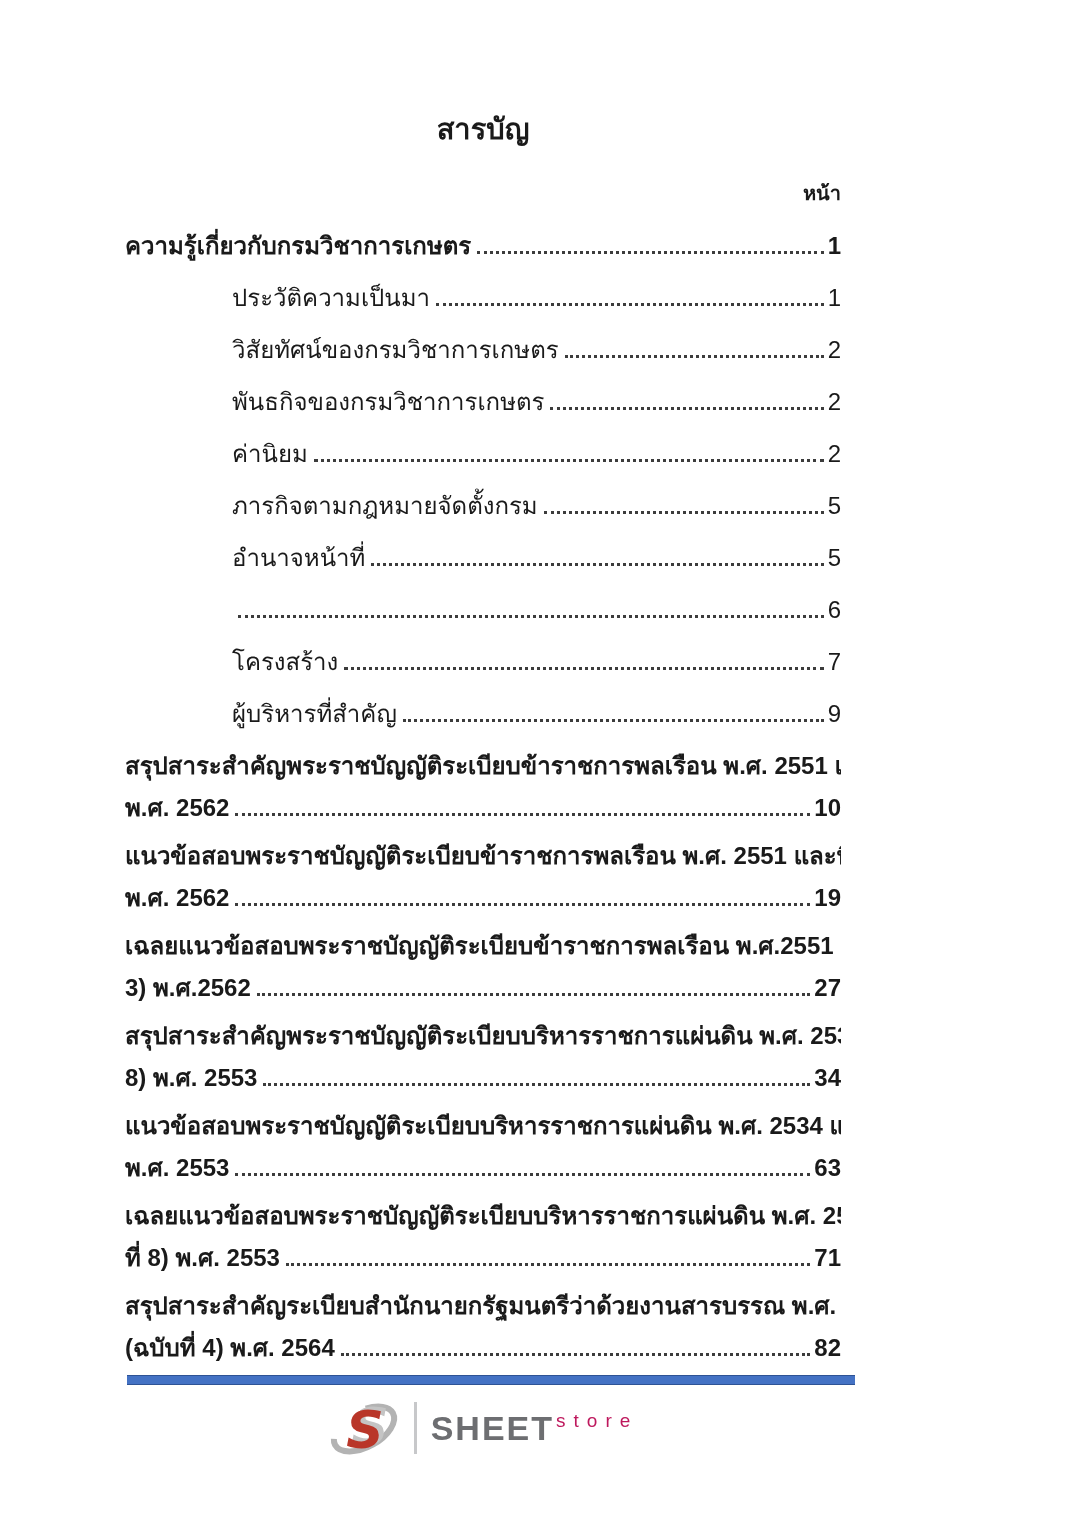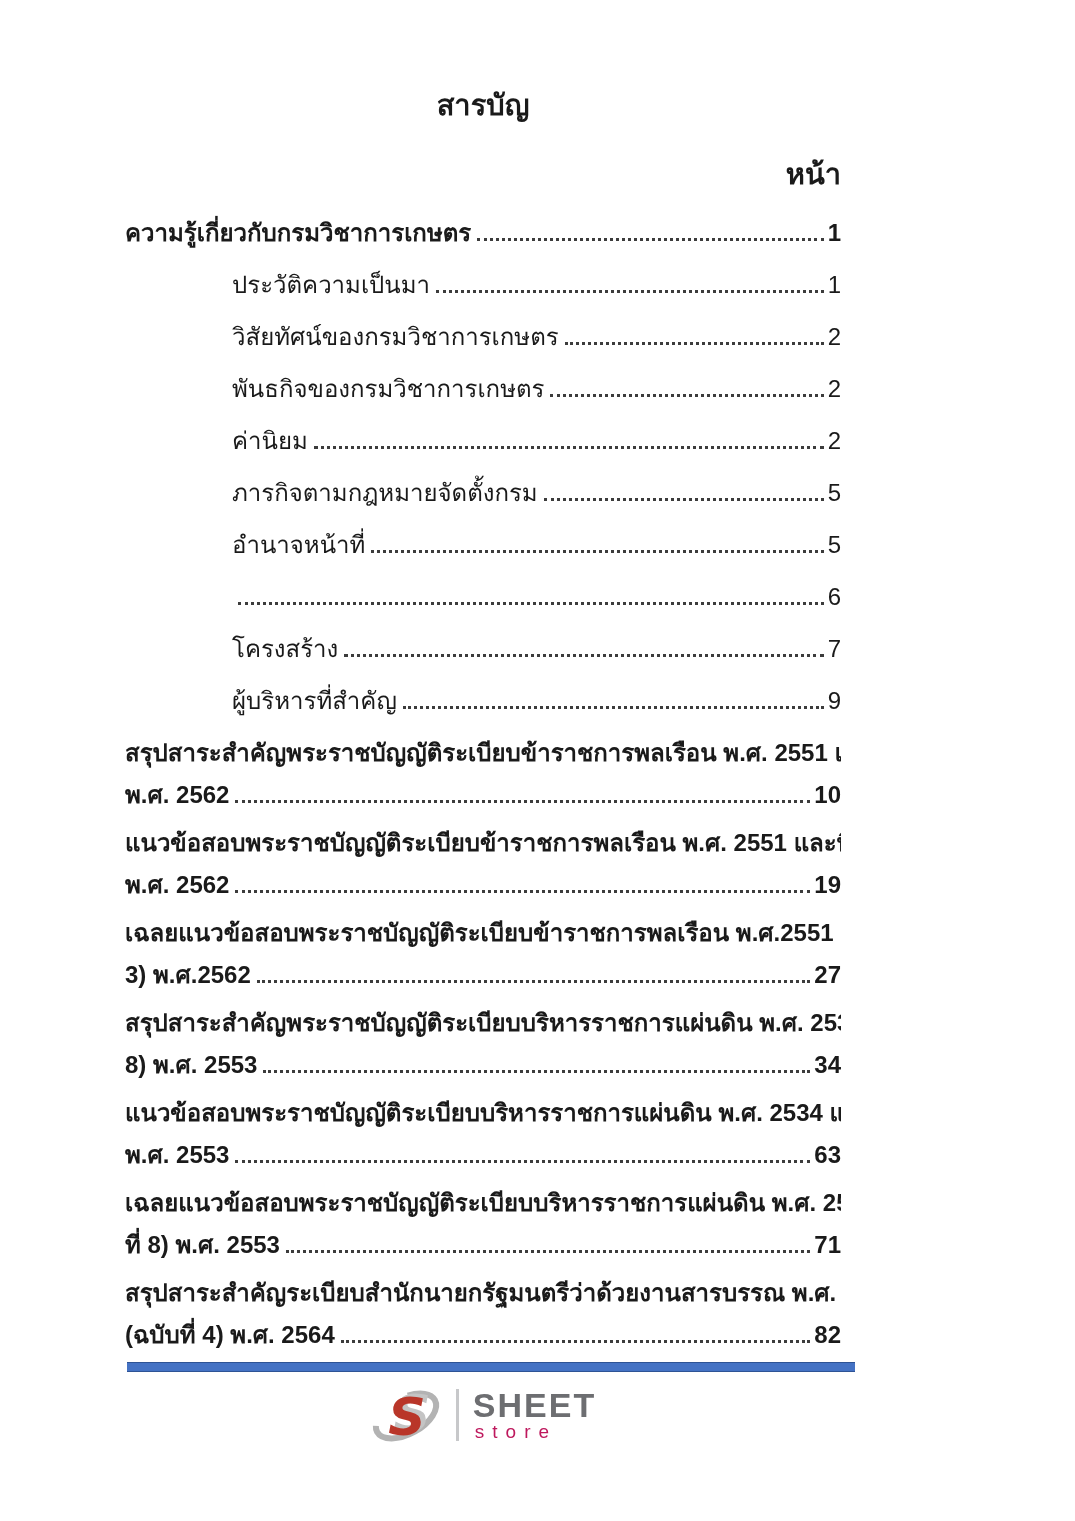--- a/index.html
+++ b/index.html
@@ -2,35 +2,35 @@
 <html><head>
 <meta charset="utf-8">
 <style>
   html, body { margin: 0; padding: 0; background: #ffffff; }
   .page {
     position: relative;
     width: 976px;
     height: 1521px;
     background: #ffffff;
     box-sizing: border-box;
-    padding: 88px 135px 0 125px;
+    padding: 112px 135px 0 125px;
     font-family: "Liberation Sans", "DejaVu Sans", sans-serif;
     color: #1a1a1a;
     overflow: hidden;
   }
   .doc-title {
     text-align: center;
     font-size: 29px;
     font-weight: 700;
     margin: 0 0 34px 0;
     line-height: 1.2;
   }
   .page-col-label {
     text-align: right;
-    font-size: 29px;
+    font-size: 20px;
     font-weight: 700;
     margin: 0 0 20px 0;
     line-height: 1.2;
   }
   .toc { }
   .entry {
     font-size: 24px;
     line-height: 42px;
     margin-bottom: 10px;
   }
@@ -57,21 +57,21 @@
   }
   .logo-row {
     display: flex;
     justify-content: center;
     align-items: center;
     gap: 14px;
     margin-top: 10px;
   }
   .logo-mark { display: block; }
   .logo-sep { width: 3px; height: 52px; background: #c7c8ca; }
-  .logo-text { display: flex; flex-direction: column; }
+  .logo-text { display: flex; flex-direction: row; }
   .logo-main {
     font-size: 34px;
     font-weight: 700;
     color: #6d6e71;
     letter-spacing: 2px;
     line-height: 1;
   }
   .logo-sub {
     font-size: 19px;
     color: #be185d;

